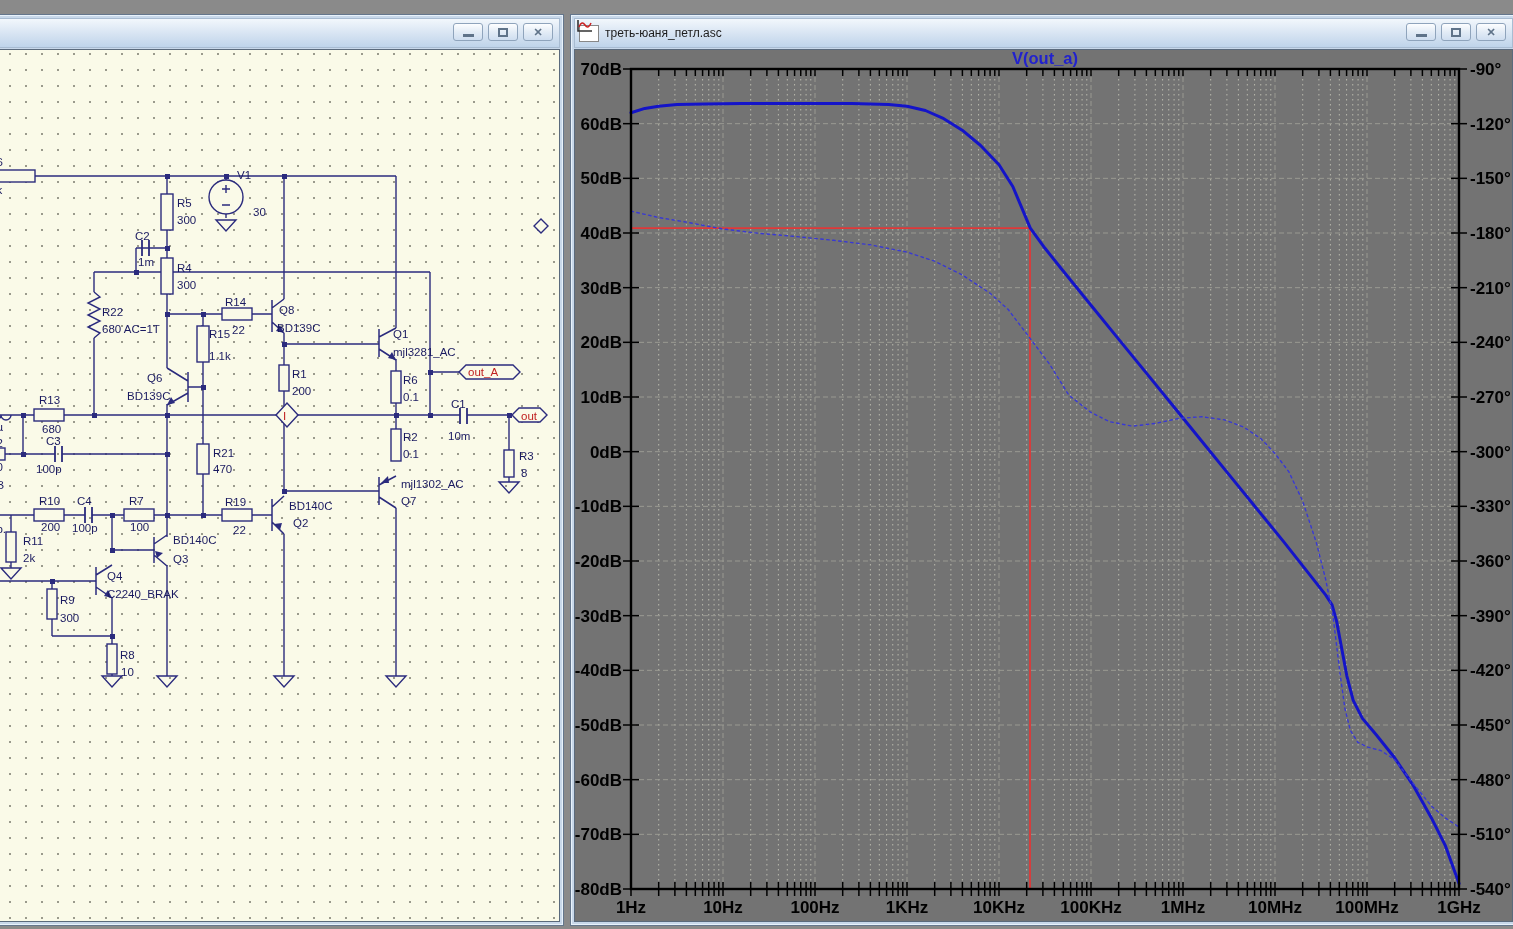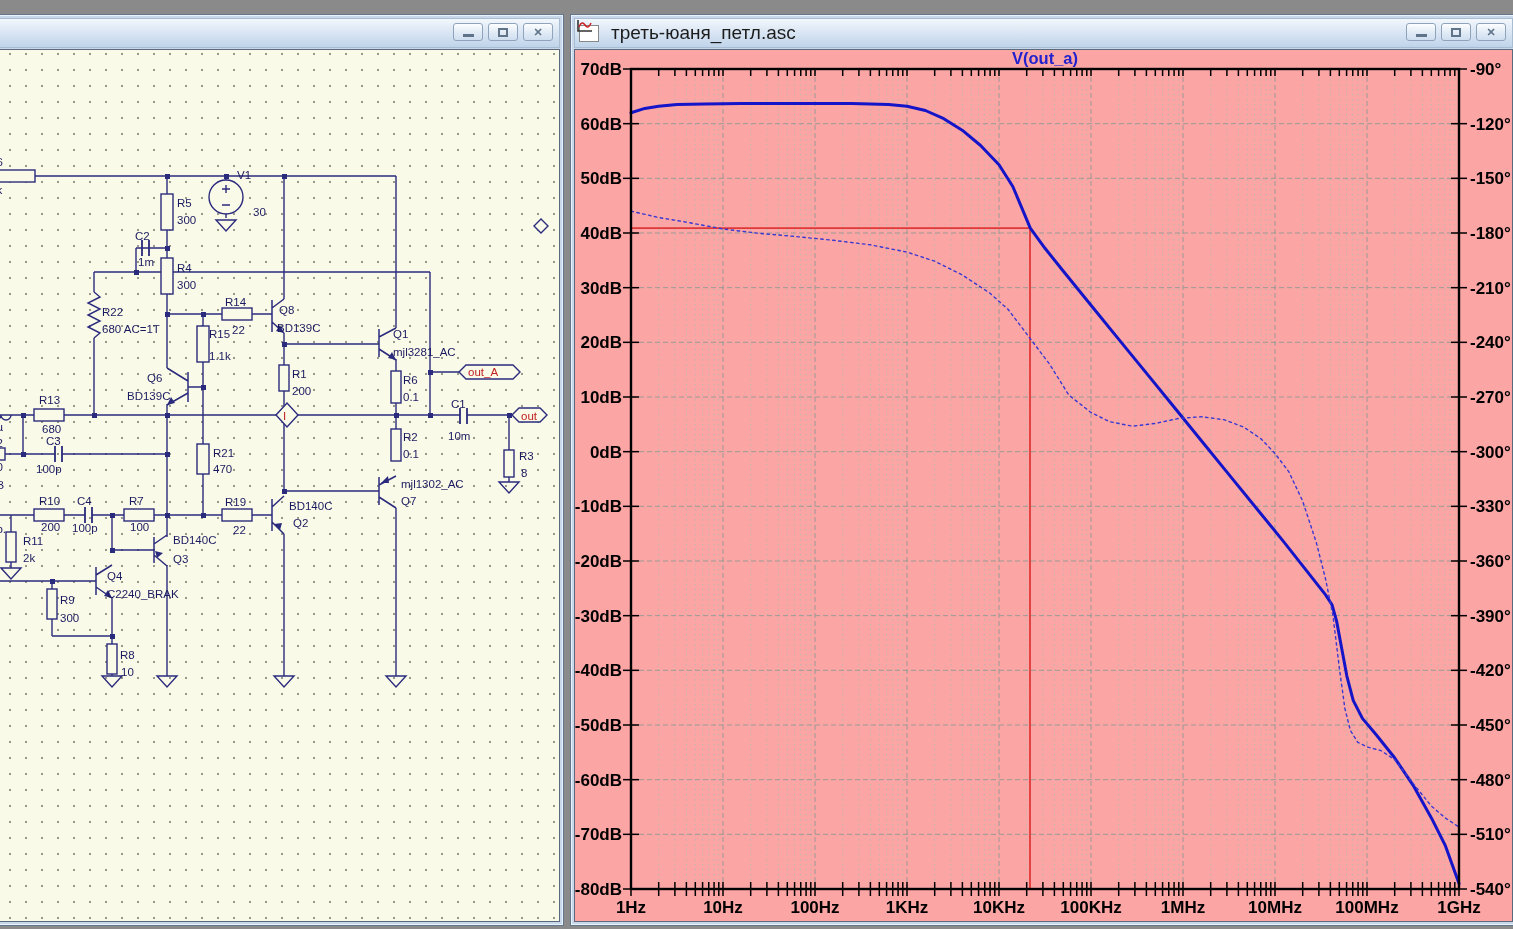--- a/index.html
+++ b/index.html
@@ -2,34 +2,34 @@
 <html><head>
 <meta charset="utf-8">
 <style>
   html,body{margin:0;padding:0;width:1513px;height:929px;overflow:hidden;
     font-family:"Liberation Sans",sans-serif;background:#8a8a8a;}
   .window{position:absolute;background:#c8d8ea;border:1px solid #64768c;
     box-shadow:inset 0 0 0 1px #e8f2fb;}
   .titlebar{position:absolute;left:3px;right:3px;top:3px;height:30px;
     background:linear-gradient(#f2f7fc,#d6e3f2 55%,#bfd4ea);
     display:flex;align-items:center;border:1px solid #a8bcd2;box-sizing:border-box;}
-  .title-text{font-size:19px;color:#1c1c1c;margin-left:12px;white-space:nowrap;}
+  .title-text{font-size:12px;color:#1c1c1c;margin-left:6px;white-space:nowrap;}
   .controls{position:absolute;right:6px;top:4px;display:flex;gap:5px;}
   .wbtn{width:30px;height:18px;border:1px solid #8fa4bc;border-radius:3px;
     background:linear-gradient(#fdfeff,#e3ecf6 50%,#cfdef0);
     display:flex;align-items:center;justify-content:center;color:#5f7389;
     font-size:11px;font-weight:bold;box-sizing:border-box;}
   .glyph-min{width:11px;height:3px;background:#5f7389;margin-top:7px;}
   .glyph-restore{width:10px;height:9px;border:2px solid #5f7389;box-sizing:border-box;}
   .client{position:absolute;left:3px;right:3px;top:34px;bottom:3px;
     border:1px solid #5a6a7c;box-sizing:border-box;overflow:hidden;}
   #schem-client{background:#fafae8;
     background-image:radial-gradient(#9a9a8c 0.8px, rgba(0,0,0,0) 0.9px);
     background-size:16px 16px;background-position:5px 12px;}
-  #plot-client{background:#fca5a5;}
+  #plot-client{background:#737373;}
   svg{position:absolute;left:0;top:0;}
   .wicon{width:18px;height:15px;background:#fff;border:1px solid #888;
     margin-left:4px;flex:0 0 auto;}
 </style>
 </head>
 <body>
 
 <div class="window" id="win-schem" style="left:-8px;top:14px;width:570px;height:910px;">
   <div class="titlebar">
     <div class="controls">

